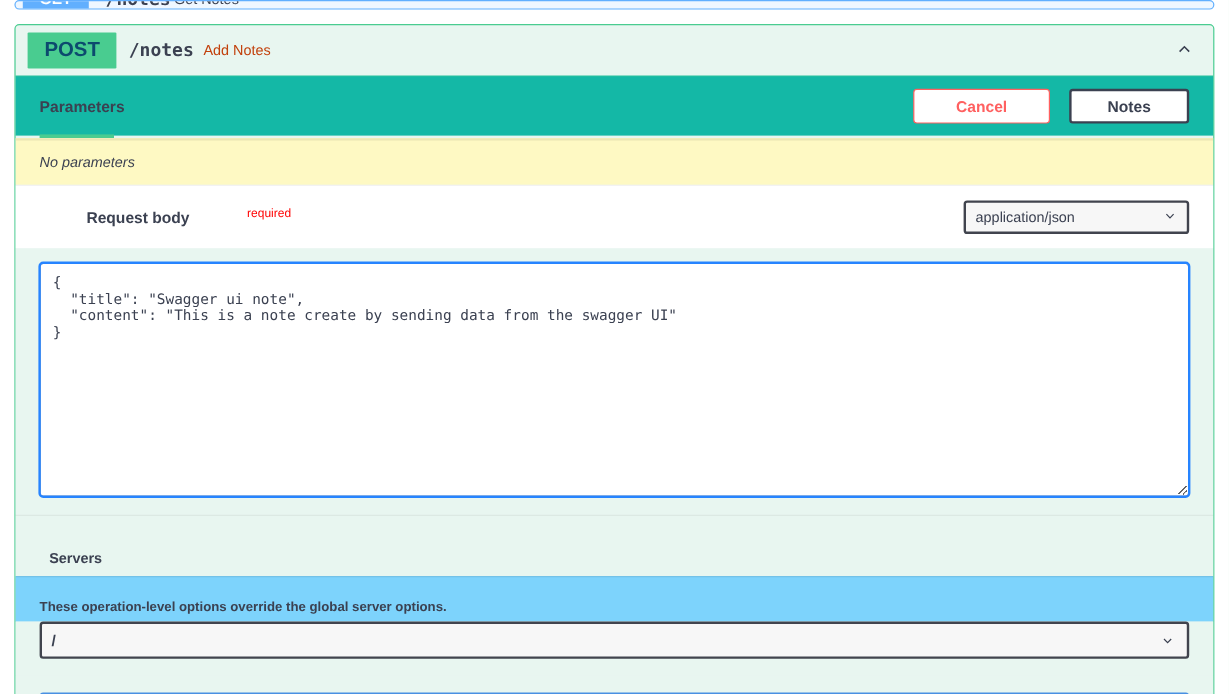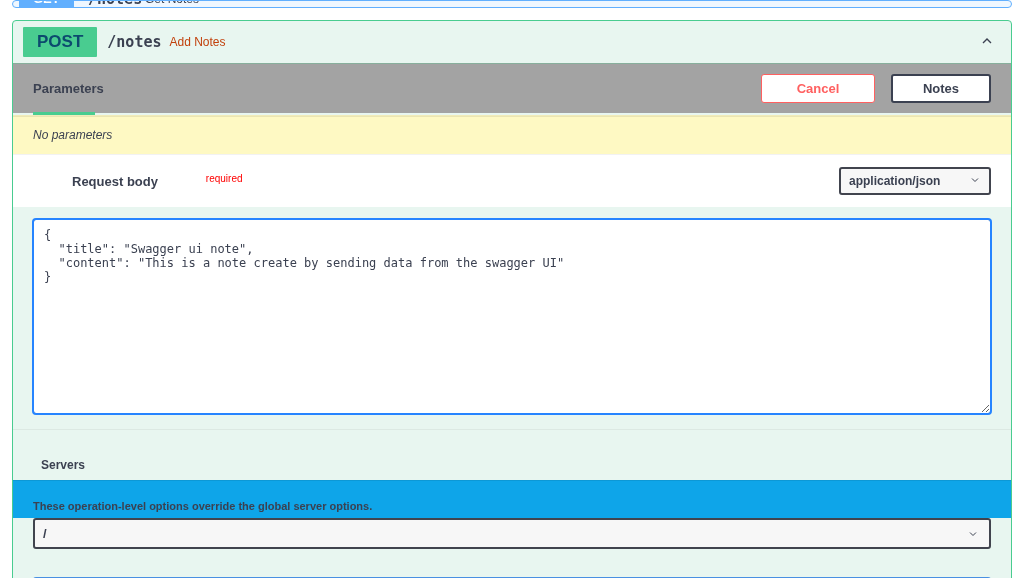--- a/index.html
+++ b/index.html
@@ -85,21 +85,21 @@
     .collapse-icon {
       position: absolute;
       right: 16px;
       top: 12px;
       width: 16px;
       height: 16px;
     }
     .collapse-icon svg { stroke: #3b4151; }
 
     .section-bar {
-      background: #a3a3a3;
+      background: #14b8a6;
       padding: 10px 20px;
       display: flex;
       align-items: center;
       justify-content: space-between;
       border-top: 1px solid rgba(73,204,144,0.3);
     }
     .section-label {
       font-weight: 700;
       font-size: 13px;
       color: #3b4151;
@@ -161,24 +161,24 @@
       font-weight: 400;
       margin-left: 4px;
       vertical-align: top;
       padding-left: 40px;
     }
     .content-type-select {
       border: 2px solid #41444e;
       background: #f7f7f7;
       padding: 5px 28px 5px 8px;
       font-size: 12px;
-      font-weight: 700;
+      font-weight: 400;
       border-radius: 3px;
       position: relative;
-      width: 152px;
+      width: 188px;
       cursor: pointer;
     }
     .select-wrap { position: relative; }
     .select-wrap .chev, .server-select-wrap .chev {
       position: absolute;
       right: 10px;
       top: 50%;
       transform: translateY(-50%);
       pointer-events: none;
     }
@@ -207,21 +207,21 @@
       font-size: 12px;
       padding: 28px 28px 8px;
       background: #e8f6f0;
       border-top: 1px solid rgba(0,0,0,0.05);
     }
     .servers-sub {
       font-size: 11px;
       font-weight: 700;
       color: #3b4151;
       padding: 20px 20px 6px;
-      background: #0ea5e9;
+      background: #7dd3fc;
     }
     .server-select-wrap {
       padding: 0 20px 14px;
       background: #e8f6f0;
       position: relative;
     }
     .server-select {
       width: 100%;
       border: 2px solid #41444e;
       background: #f7f7f7;

